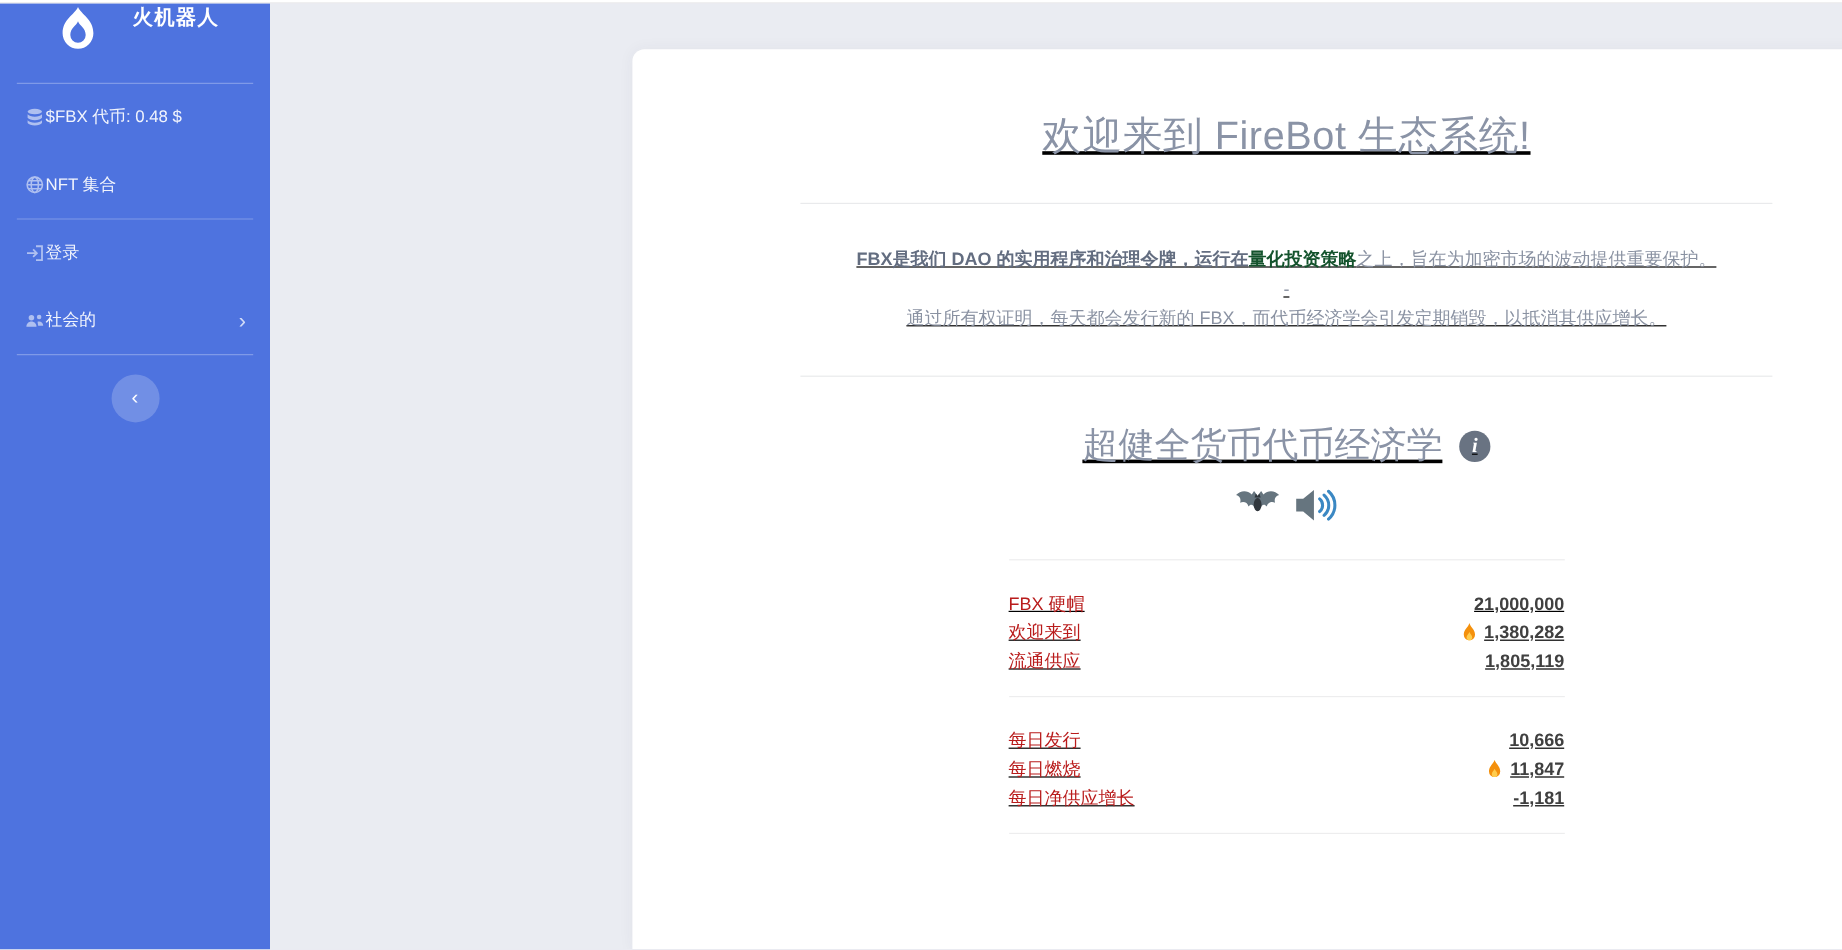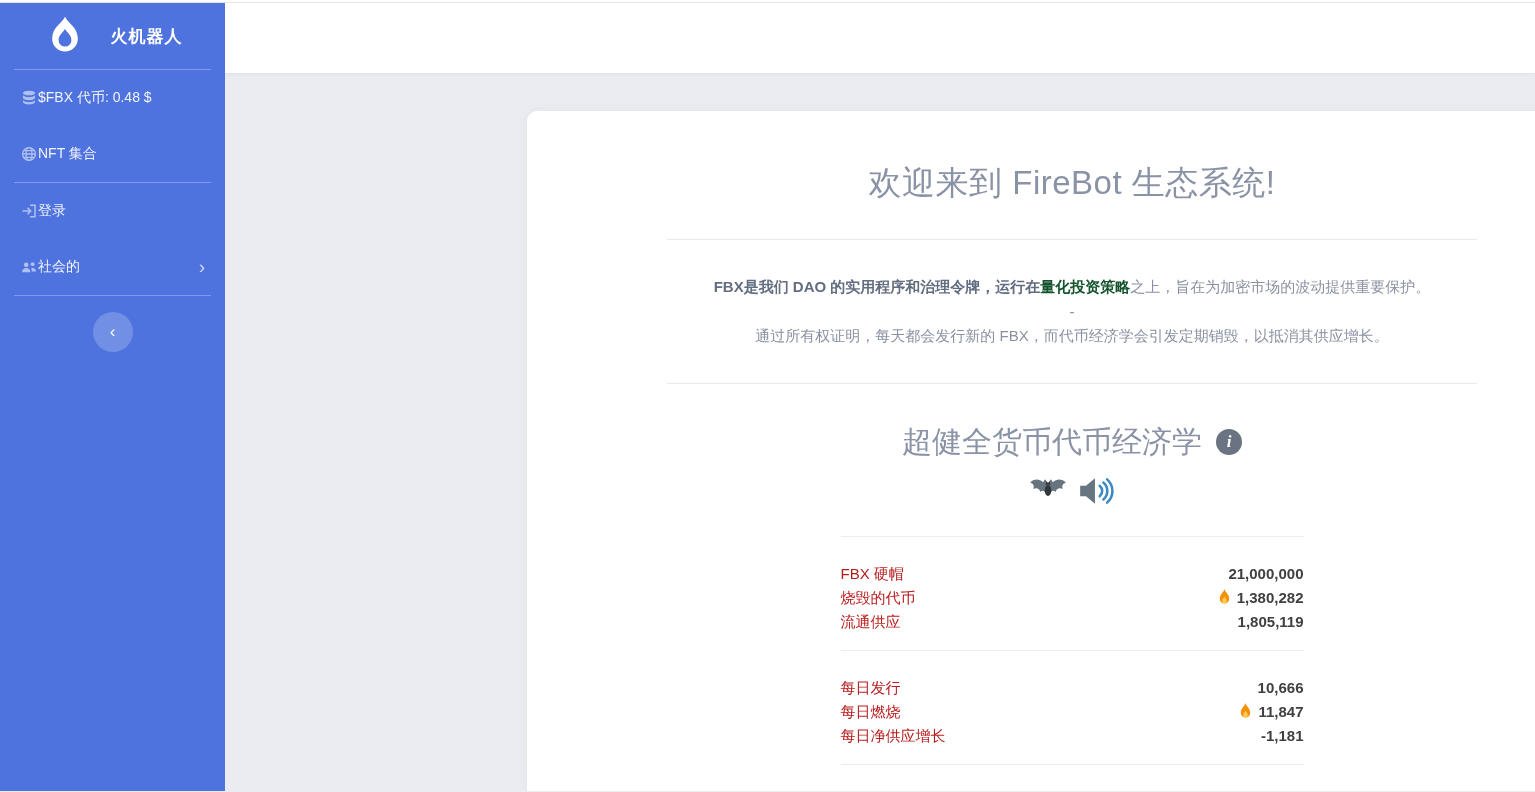--- a/index.html
+++ b/index.html
@@ -4,35 +4,35 @@
 <style>
   * { margin:0; padding:0; box-sizing:border-box; }
   html,body { width:1535px; height:792px; overflow:hidden;
     font-family:"Liberation Sans","DejaVu Sans",sans-serif; background:#eaecf2; }
 
   .top-strip { height:3px; background:#ffffff; border-bottom:1px solid #e4e4e6; }
   .layout { display:flex; height:788px; }
 
   
   .sidebar { width:225px; flex-shrink:0; background:#4e73df; display:flex; flex-direction:column; }
-  .brand { height:66px; display:flex; align-items:center; justify-content:center; gap:24px; cursor:pointer; }
+  .brand { height:66px; display:flex; align-items:flex-start; justify-content:center; gap:24px; cursor:pointer; }
   .brand-logo svg { width:44px; height:44px; display:block; }
   .brand-title { color:#fff; font-weight:bold; font-size:17px; letter-spacing:1px; }
   .s-div { border:none; border-top:1px solid rgba(255,255,255,.28); margin:0 14px; }
   .nav-item { height:56px; display:flex; align-items:center; padding:0 20px; gap:0;
     color:rgba(255,255,255,.92); font-size:14px; cursor:pointer; }
   .nav-icon { width:18px; height:18px; display:flex; align-items:center; justify-content:center; opacity:.55; }
   .nav-icon svg { width:16px; height:16px; display:block; }
   .chev { margin-left:auto; color:rgba(255,255,255,.75); font-size:18px; line-height:1; }
   .collapse-btn { width:40px; height:40px; border-radius:50%; background:rgba(255,255,255,.2);
     border:none; color:#fff; margin:16px auto 0; display:flex; align-items:center; justify-content:center;
     font-size:17px; cursor:pointer; font-family:inherit; }
 
   
-  .main { flex:1; display:flex; flex-direction:column; background:#eaecf2; min-width:0; }
+  .main { flex:1; display:flex; flex-direction:row; background:#eaecf2; min-width:0;text-decoration:underline; }
   .topbar { height:70px; background:#fff; box-shadow:0 2px 3px rgba(58,59,69,.04); }
   .content { flex:1; padding-top:38px; overflow:hidden; }
   .card { margin-left:302px; width:1090px; height:100%; background:#fff;
     border-radius:10px 10px 0 0; padding-top:50px; box-shadow:0 0 12px rgba(58,59,69,.05); }
 
   .welcome-title { text-align:center; font-size:33px; font-weight:400; color:#8a93a6;
     line-height:44px; letter-spacing:.5px; }
   .hr-wide { border:none; border-top:1px solid #e9eaec; width:810px; margin:34px auto; }
 
   .intro { text-align:center; font-size:15px; line-height:24.5px; color:#8a92a2; margin-top:35px; }
@@ -170,21 +170,21 @@
 
         <div class="token-table">
           <hr class="t-div">
 
           <div class="tgroup">
             <div class="trow">
               <span class="tlabel">FBX 硬帽</span>
               <span class="tvalue">21,000,000</span>
             </div>
             <div class="trow">
-              <span class="tlabel">烧毁的代币</span>
+              <span class="tlabel">欢迎来到</span>
               <span class="tvalue">
                 <span class="flame">
                     <svg viewBox="0 0 16 18">
                       <path fill="#f4900c" d="M8 0C7 4 3 5.5 3 10.5a5 5 0 0 0 10 0C13 5.5 9 4 8 0z"></path>
                       <path fill="#ffcc4d" d="M8 8c-.8 2-2.5 2.7-2.5 5a2.5 2.5 0 0 0 5 0C10.5 10.7 8.8 10 8 8z"></path>
                     </svg>
                   </span>
                 <span>1,380,282</span>
               </span>
             </div>

